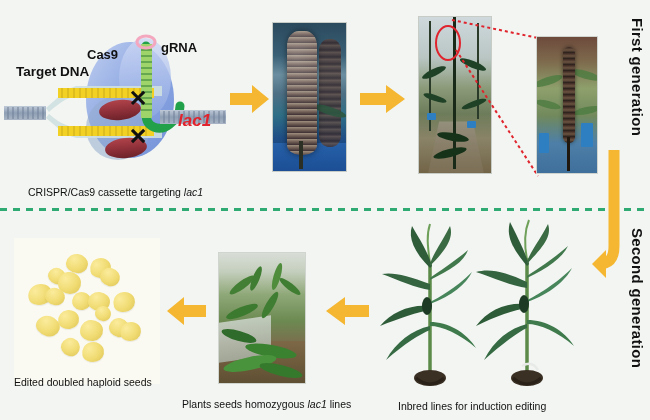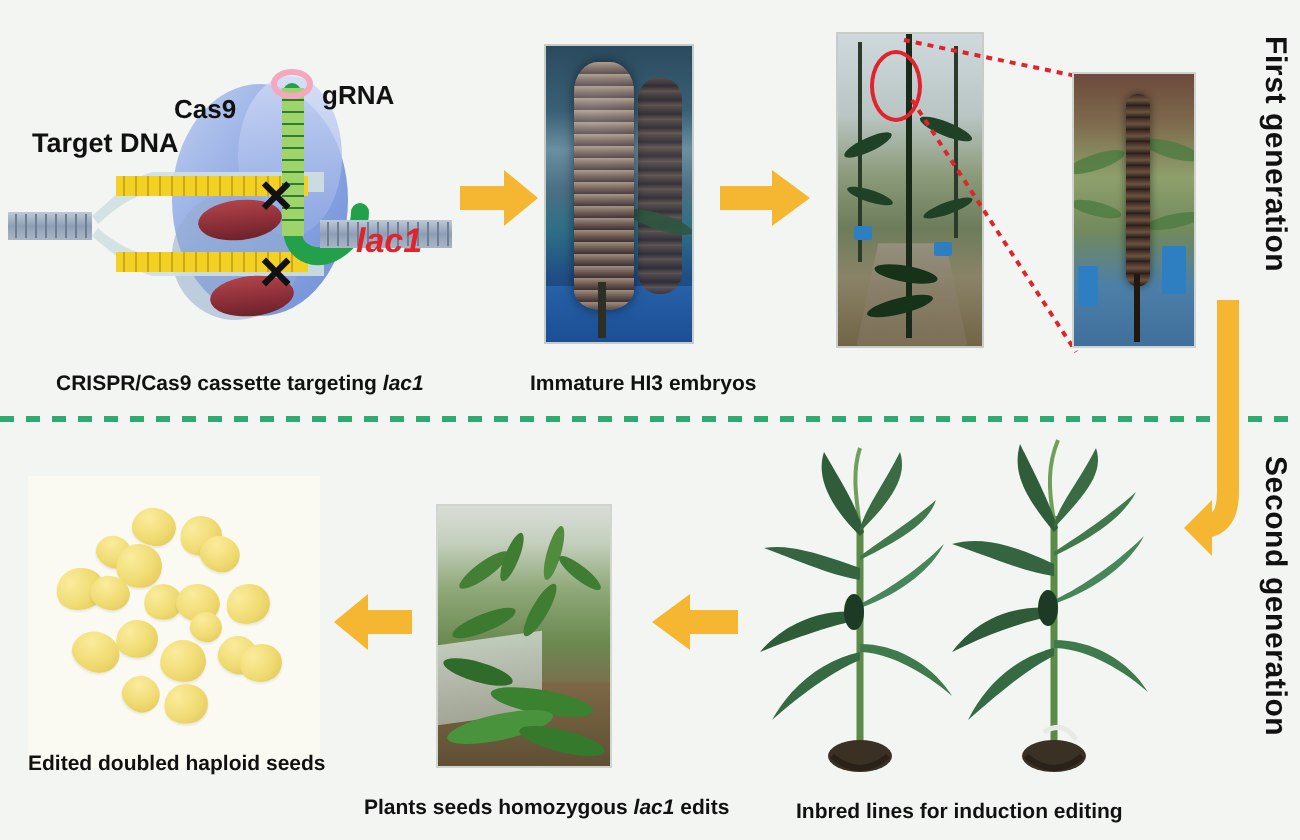--- a/index.html
+++ b/index.html
@@ -48,21 +48,21 @@
     letter-spacing: 0.3px;
     white-space: nowrap;
   }
   #gen1 { top: 18px; }
   #gen2 { top: 228px; }
 
   
   .caption {
     position: absolute;
     font-size: 10.5px;
-    font-weight: bold;
+    font-weight: normal;
     color: #111;
     white-space: nowrap;
   }
   .caption i { font-style: italic; }
 
   
   .arrow { position: absolute; }
 
   
   .photo {
@@ -360,23 +360,20 @@
     <div class="inset-tag" style="left:2px; top:96px; width:10px; height:20px;"></div>
     <div class="tassel"></div>
     <div class="tassel-stem"></div>
   </div>
 
   <div class="gen-label" id="gen1">First generation</div>
 
   <div class="caption" style="left:28px; top:186px;">
     <span>CRISPR/Cas9 cassette targeting </span><i>lac1</i><span></span>
   </div>
-  <div class="caption" style="left:265px; top:186px;">
-    <span>Immature HI3 embryos</span>
-  </div>
 
   <div id="curve-connector">
     <svg width="52" height="130" viewBox="0 0 52 130">
       <path d="M22 0 L22 96 C22 108 18 114 6 114" stroke="#f5b731" stroke-width="11" fill="none" stroke-linecap="butt"></path>
       <path d="M14 100 L0 114 L14 128 Z" fill="#f5b731"></path>
     </svg>
   </div>
 
   <div class="photo" id="seeds-photo">
     <div class="seeds-bg"></div>
@@ -465,19 +462,19 @@
       </g>
     </svg>
   </div>
 
   <div class="gen-label" id="gen2">Second generation</div>
 
   <div class="caption" style="left:14px; top:376px;">
     <span>Edited doubled haploid seeds</span>
   </div>
   <div class="caption" style="left:182px; top:398px;">
-    <span>Plants seeds homozygous </span><i>lac1</i><span> edits</span>
+    <span>Plants seeds homozygous </span><i>lac1</i><span> lines</span>
   </div>
   <div class="caption" style="left:398px; top:400px;">
     <span>Inbred lines for induction editing</span>
   </div>
 
 </div>
 
 </body></html>

